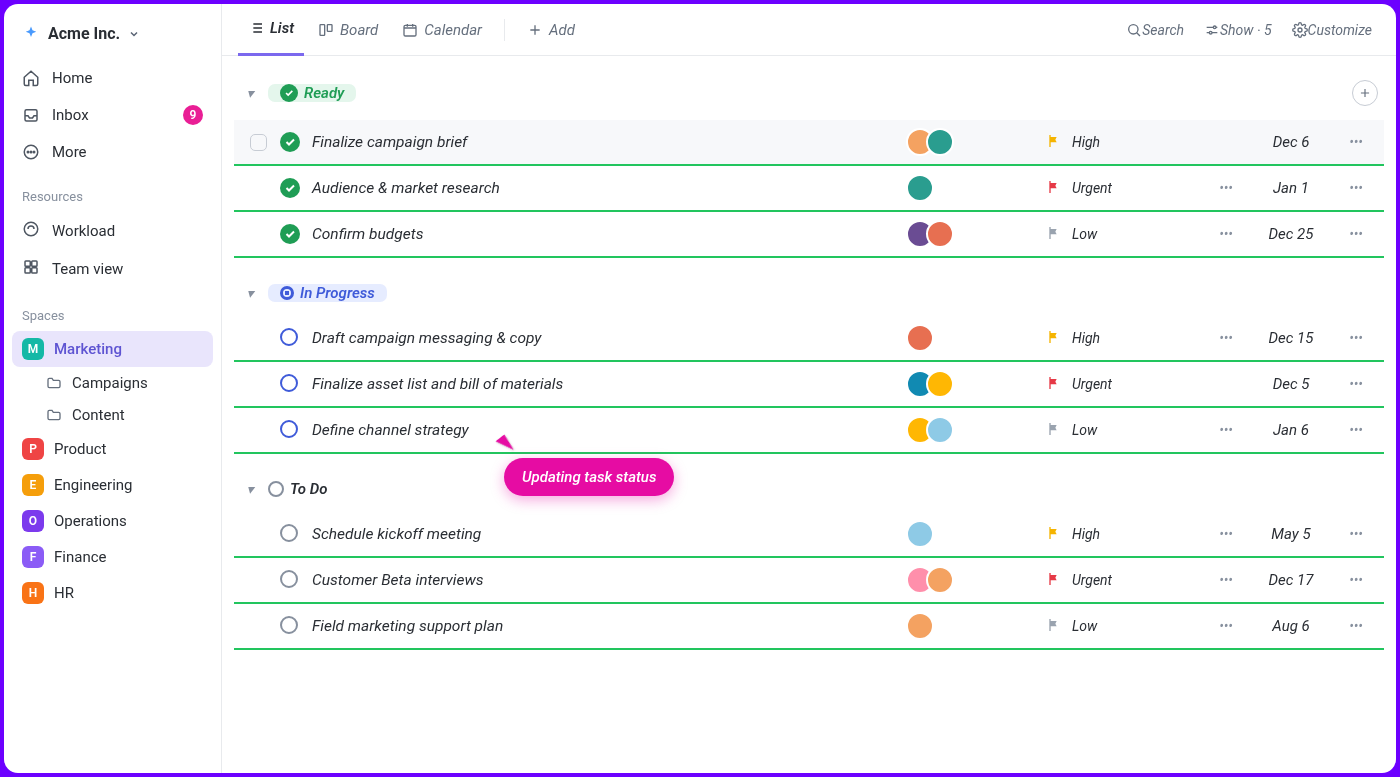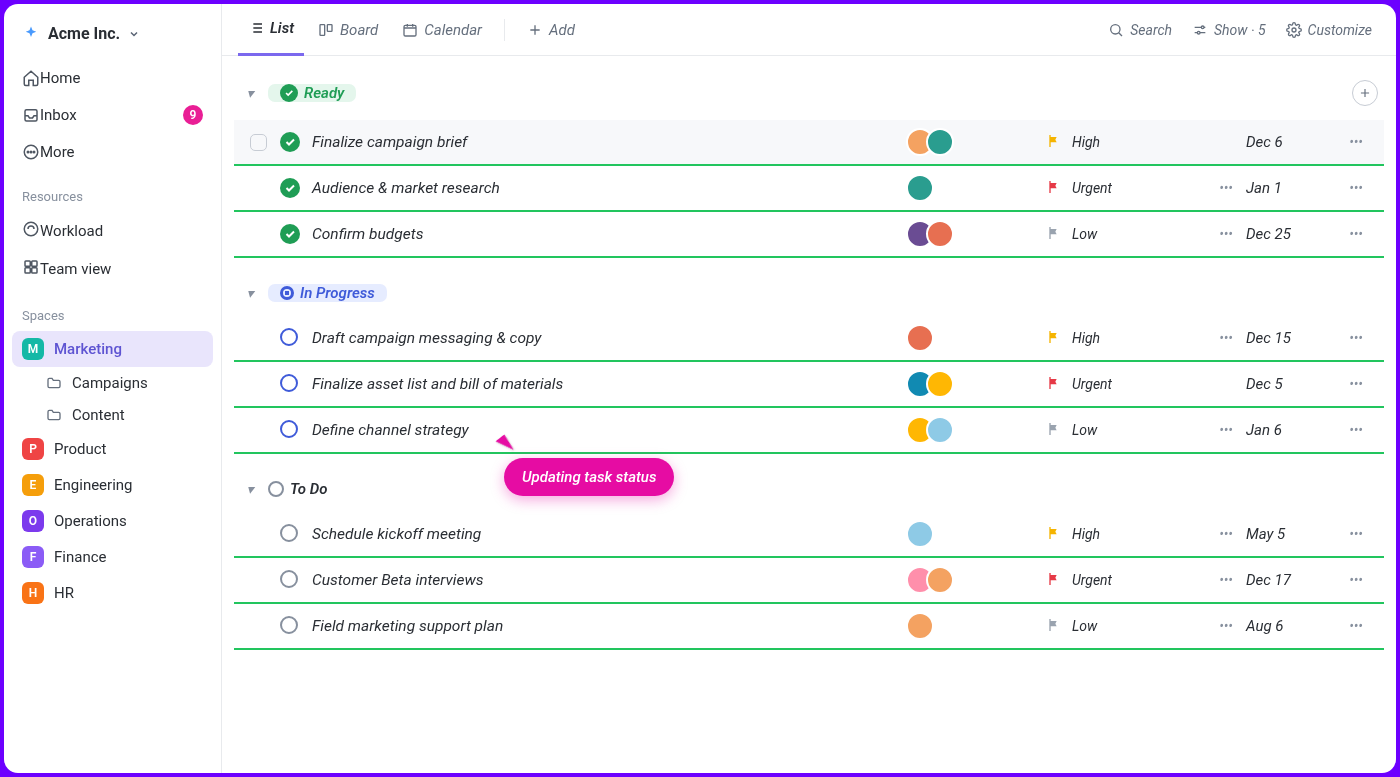--- a/index.html
+++ b/index.html
@@ -32,21 +32,21 @@
   }
   .workspace {
     display: flex; align-items: center; gap: 8px;
     padding: 8px 10px 16px 10px;
     font-weight: 700; font-size: 16px; color: #2a2e34;
     cursor: pointer;
   }
   .logo { width: 18px; height: 18px; color:#499afd; }
   .chev { width: 12px; height: 12px; color:#5a6475; }
   .nav-item {
-    display: flex; align-items: center; 
+    display: flex; align-items: center; gap: 12px;
     padding: 8px 10px; border-radius: 8px; cursor: pointer;
     color:#2a2e34; font-size:15px;
   }
   .nav-item .ico { width:18px; height:18px; color:#4f5762; flex:none; }
   .nav-item .label { flex:1; }
   .badge {
     background:#e91e95; color:#fff; font-size:12px; font-weight:600;
     min-width:20px; height:20px; border-radius:10px; display:flex;
     align-items:center; justify-content:center; padding:0 6px;
   }
@@ -76,21 +76,21 @@
   }
   .view-tab {
     display:flex; align-items:center; gap:6px; padding:0 10px;
     height:52px; cursor:pointer; color:#656f7d; font-size:15px;
   }
   .view-tab.active { color:#2a2e34; font-weight:600; border-bottom:3px solid #7b68ee; }
   .view-tab .ico { width:16px; height:16px; }
   .vdiv { width:1px; height:22px; background:#e8eaed; margin:0 8px; }
   .spacer { flex:1; }
   .tool-btn {
-    display:flex; align-items:center; gap:6px; padding:6px 8px;
+    display:flex; align-items:center; gap:0; padding:6px 8px;
     color:#656f7d; cursor:pointer; font-size:14px;
   }
   .tool-btn .ico { width:16px; height:16px; }
   
   .list-area { flex:1; overflow:auto; padding: 18px 12px 40px 12px; position:relative;}
   .group-header {
     display:flex; align-items:center; gap:8px; padding:6px 6px 14px 6px;
   }
   .collapse-btn { color:#87909e; cursor:pointer; width:20px; text-align:center;}
   .status-chip {
@@ -128,21 +128,21 @@
   .assignees { width:140px; display:flex; align-items:center;}
   .avatar {
     width:28px; height:28px; border-radius:50%; border:2px solid #fff;
     display:inline-flex; align-items:center; justify-content:center;
     font-size:12px; font-weight:600; color:#fff;
   }
   .avatar + .avatar { margin-left:-8px; }
   .priority-cell { width:160px; display:flex; align-items:center; gap:10px;}
   .flag { width:16px; height:16px; }
   .subtasks-cell { width:40px; color:#87909e; display:flex; justify-content:center; cursor:pointer;}
-  .date-cell { width:90px; color:#2a2e34; font-size:15px;}
+  .date-cell { width:90px; text-align:center; color:#2a2e34; font-size:15px;}
   .row-menu { width:40px; display:flex; justify-content:center; color:#87909e; cursor:pointer;}
   .group-gap { height:20px; }
   
   .cursor-overlay {
     position:absolute; pointer-events:none; left:278px; top:380px; z-index:5;
   }
   .cursor {
     width:0; height:0;
     border-left:9px solid transparent;
     border-right:2px solid transparent;

